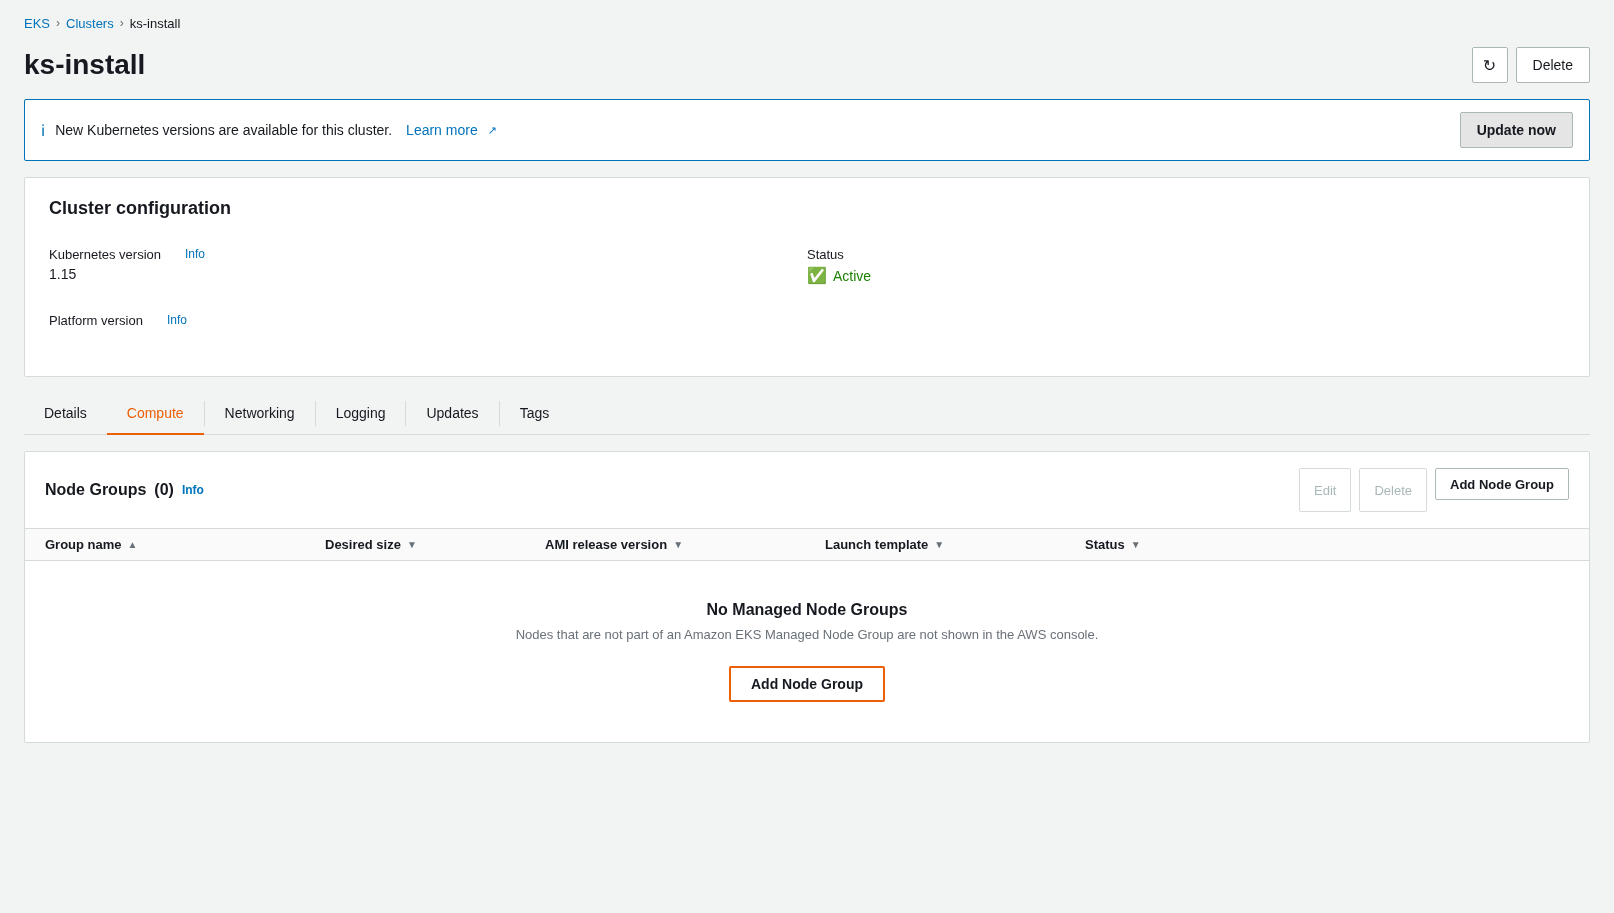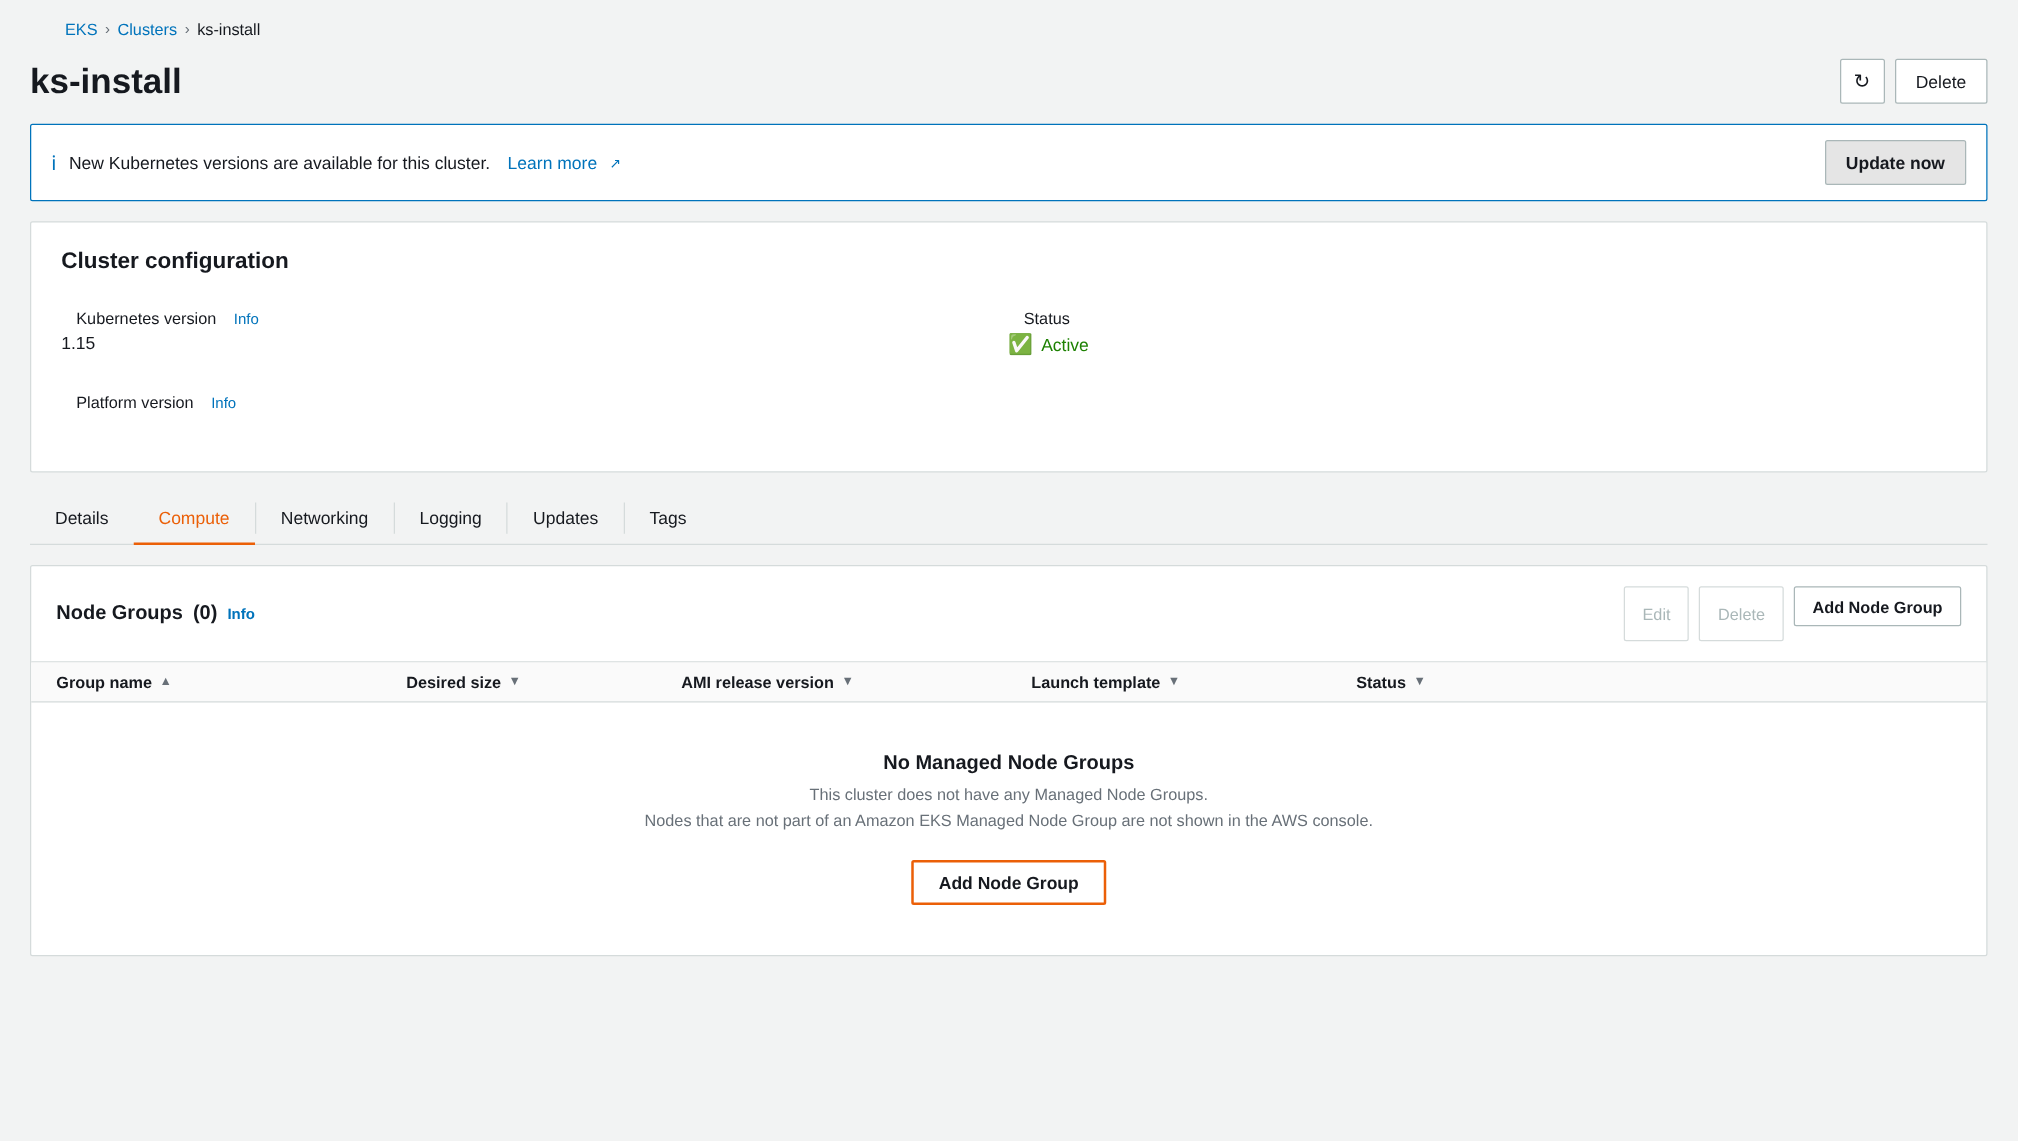--- a/index.html
+++ b/index.html
@@ -13,21 +13,20 @@
       min-height: 913px;
       background: #f2f3f3;
     }
     
     .breadcrumb {
       display: flex;
       align-items: flex-start;
       padding: 16px 24px 8px 24px;
       gap: 6px;
       font-size: 13px;
-      margin-left: 28px;
     }
     .breadcrumb a {
       color: #0073bb;
       text-decoration: none;
       cursor: pointer;
     }
     .breadcrumb-sep {
       color: #687078;
       font-size: 12px;
     }
@@ -133,23 +132,21 @@
       gap: 0;
     }
     .config-item {
       padding: 8px 0 20px 0;
     }
     .config-label {
       font-size: 13px;
       color: #16191f;
       margin-bottom: 4px;
       display: flex;
-      align-items: center;
-      gap: 14px;
-      margin-left: 12px;
+      gap: 24px;
     }
     .info-link {
       color: #0073bb;
       font-size: 12px;
       cursor: pointer;
       text-decoration: none;
     }
     .config-value {
       font-size: 14px;
       color: #16191f;
@@ -389,19 +386,18 @@
         <span class="sort-icon">▼</span>
       </div>
       <div class="th">
         <span>Status</span>
         <span class="sort-icon">▼</span>
       </div>
     </div>
 
     <div class="table-empty">
       <div class="empty-title">No Managed Node Groups</div>
-      <div class="empty-desc">This cluster does not have any Managed Node Groups.</div>
       <div class="empty-desc2">Nodes that are not part of an Amazon EKS Managed Node Group are not shown in the AWS console.</div>
       <button class="btn-add-node-group-center">Add Node Group</button>
     </div>
   </div>
 
 </div>
 
 </body></html>

